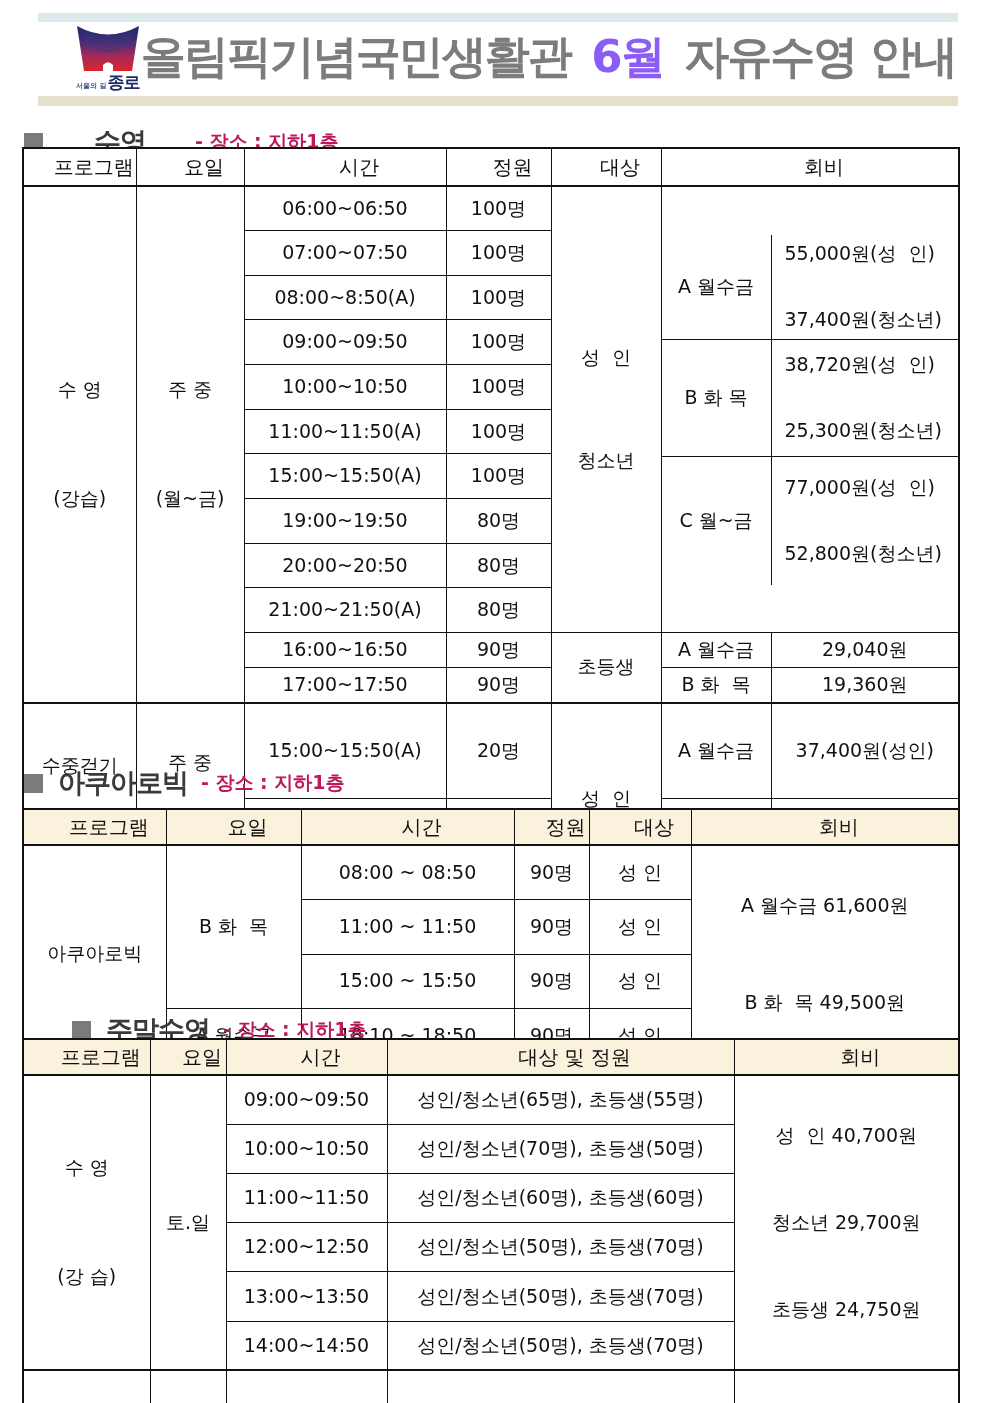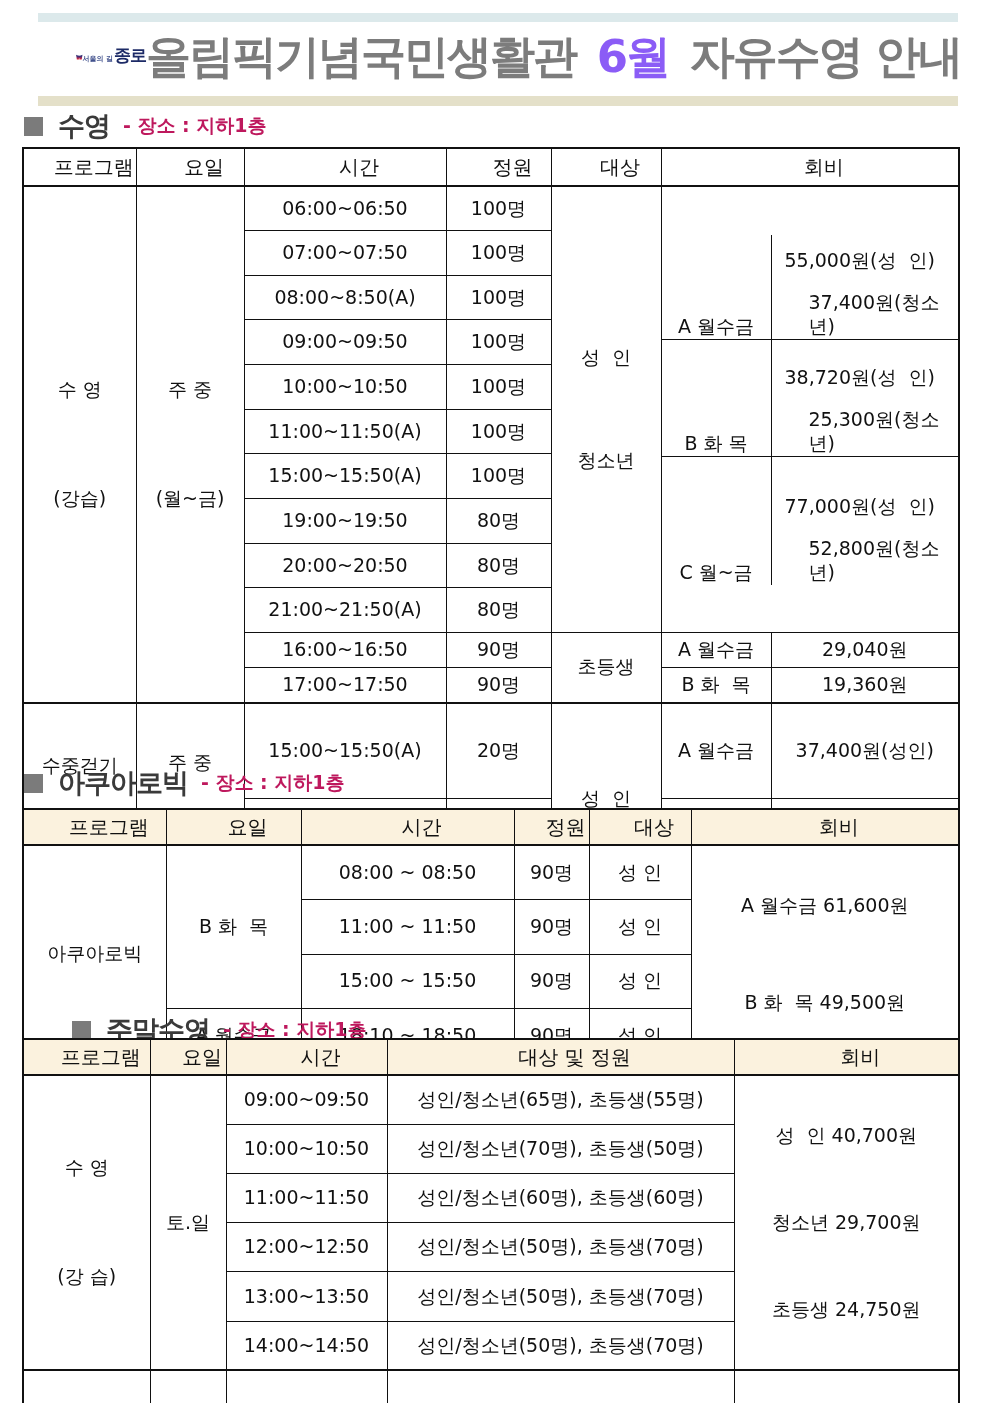--- a/index.html
+++ b/index.html
@@ -3,58 +3,58 @@
 <meta charset="utf-8">
 <style>
   html,body{margin:0;padding:0;background:#fff;}
   .page{position:relative;width:992px;height:1403px;background:#fff;overflow:hidden;
         font-family:"DejaVu Sans",sans-serif;color:#111;}
   .bar{position:absolute;left:38px;width:920px;}
   .bar-top{top:13px;height:9px;background:#DCE9EB;}
   .bar-bottom{top:96px;height:10px;background:#E4E0C9;}
 
   .masthead{position:absolute;top:20px;left:76px;right:36px;height:74px;display:flex;align-items:center;}
-  .logo{width:70px;display:flex;flex-direction:row;align-items:center;}
+  .logo{width:70px;display:flex;flex-direction:column;}
   .logo svg{display:block;}
   .logo-text{display:flex;align-items:baseline;margin-top:-3px;white-space:nowrap;}
   .logo-tag{font-size:7px;font-weight:700;color:#41518D;margin-right:1px;}
   .logo-name{font-size:17px;font-weight:800;color:#1C2A66;letter-spacing:-1px;}
   .title{flex:1;text-align:center;font-size:45px;font-weight:800;letter-spacing:-2px;
          color:#7C7C7C;white-space:nowrap;}
   .title .black{color:#8b5cf6;margin:0 7px;}
 
   .sechead{position:absolute;left:24px;display:flex;align-items:center;}
   .sechead .sq{width:19px;height:19px;background:#7B7B7B;margin-right:15px;}
   .sechead .name{font-size:27px;font-weight:800;color:#3A3A3A;letter-spacing:-1px;}
   .sechead .loc{font-size:19px;font-weight:700;color:#be185d;margin-left:13px;}
-  #sec-swim{top:108px;} #sec-aqua{top:765px;} #sec-week{top:1012px;margin-left:48px;}
+  #sec-swim{top:124px;gap:36px;} #sec-aqua{top:765px;} #sec-week{top:1012px;margin-left:48px;}
 
   table.sched{position:absolute;left:22px;width:936px;border-collapse:collapse;table-layout:fixed;
               background:#fff;border:2px solid #111;}
   #t-swim{top:147px;} #t-aqua{top:808px;} #t-week{top:1038px;}
   .sched th,.sched td{border:1px solid #111;padding:0;text-align:center;vertical-align:middle;
               font-size:19px;font-weight:400;color:#111;white-space:pre-wrap;line-height:1.25;}
   .sched th{font-size:20px;font-weight:500;border-bottom:2px solid #111;padding-left:28px;}
   .cream th{background:#FBF2DE;}
   tr.h38{height:38px;} tr.h36{height:36px;}
   tr.r35{height:35px;} tr.r33{height:33px;} tr.r76{height:76px;}
   tr.r34{height:34px;} tr.r46{height:46px;}
   tr.gsep td{border-top:2px solid #111;}
 
   .two div{line-height:1.25;}
   .gap30 div + div{margin-top:38px;}
   .gap26 div + div{margin-top:32px;}
   .sub{font-size:15px;color:#5C9BD3;}
 
   .feecell{vertical-align:top;}
   .feegrid{display:grid;grid-template-columns:110px 1fr;grid-template-rows:105px 117px auto;height:350px;}
-  .feegrid > div{display:flex;flex-direction:column;justify-content:flex-end;font-size:19px;}
+  .feegrid > div{display:flex;flex-direction:column;justify-content:center;font-size:19px;gap:24px;}
   .fg-tier{align-items:center;border-right:1px solid #111;}
   .fg-price{align-items:flex-start;padding-left:13px;text-align:left;}
-  .fg-price div + div{margin-top:18px;margin-left:24px;}
+  .fg-price div + div{margin-top:18px;}
   .bb{border-bottom:1px solid #111;}
   .price-left{text-align:left;padding-left:13px;}
   .fee3{font-size:18px;text-align:left;padding-left:13px;line-height:1.32;}
 
   .aqfee div + div{margin-top:26px;}
   .wkfee{text-align:left;padding-left:30px;margin-top:22px;}
   .wkfee div + div{margin-top:16px;}
   .wkfee2{text-align:left;padding-left:38px;line-height:1.28;}
 </style>
 </head>

